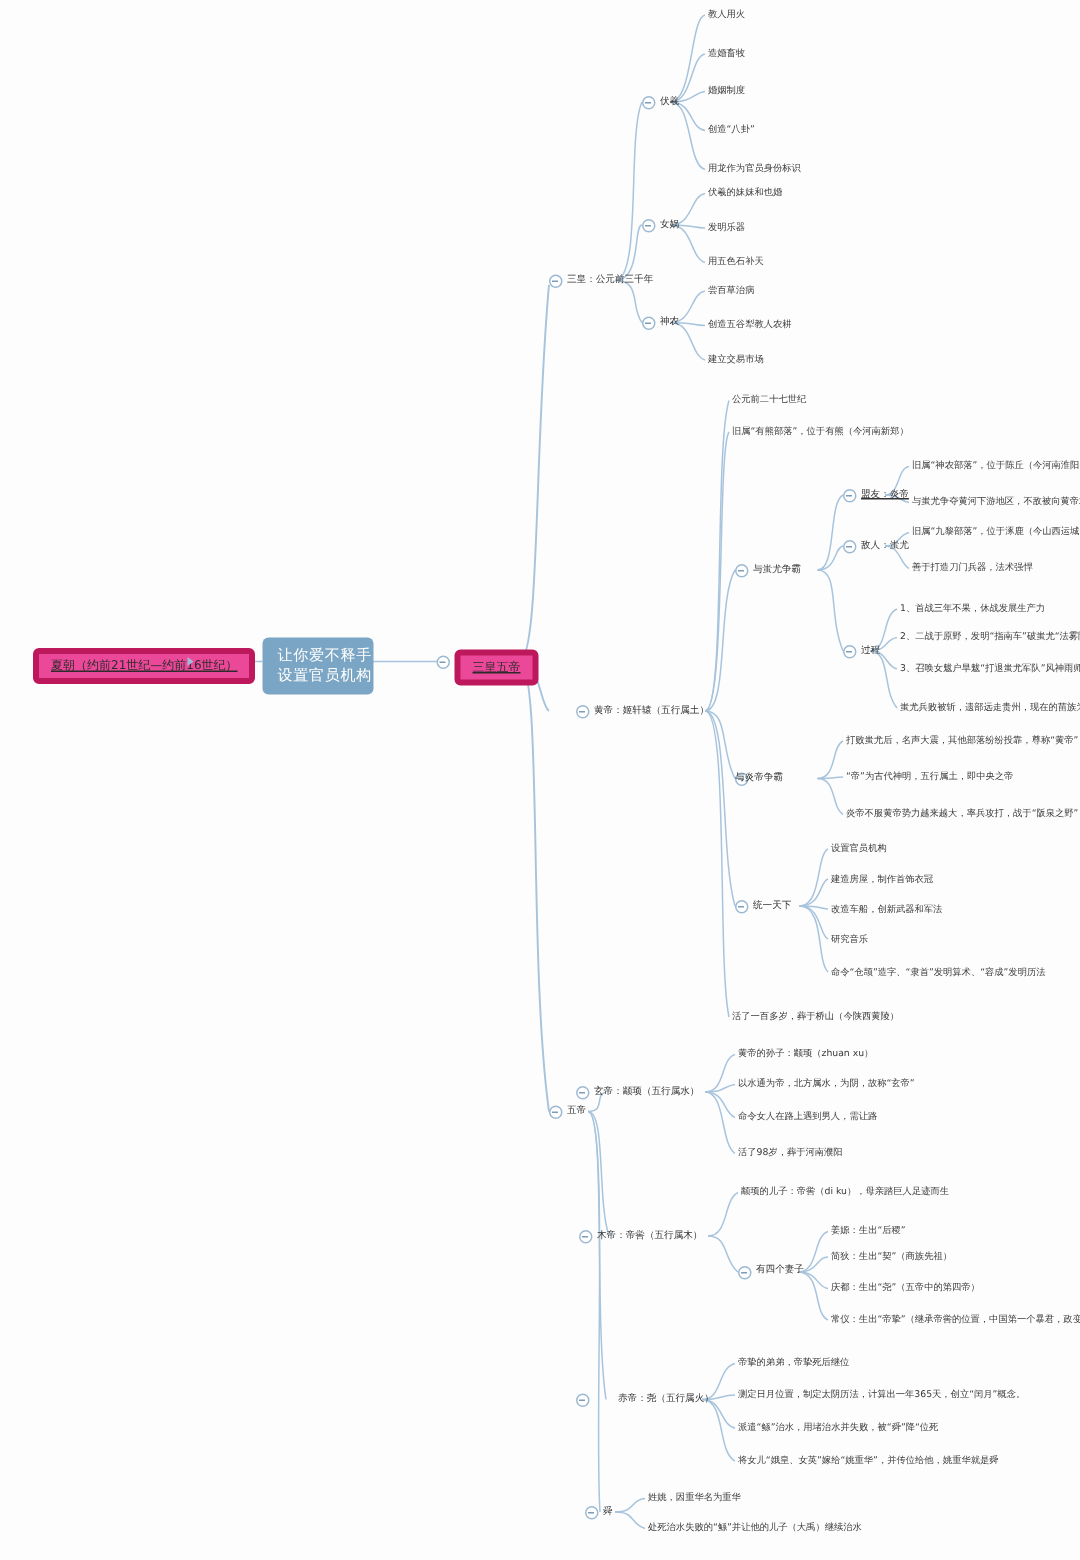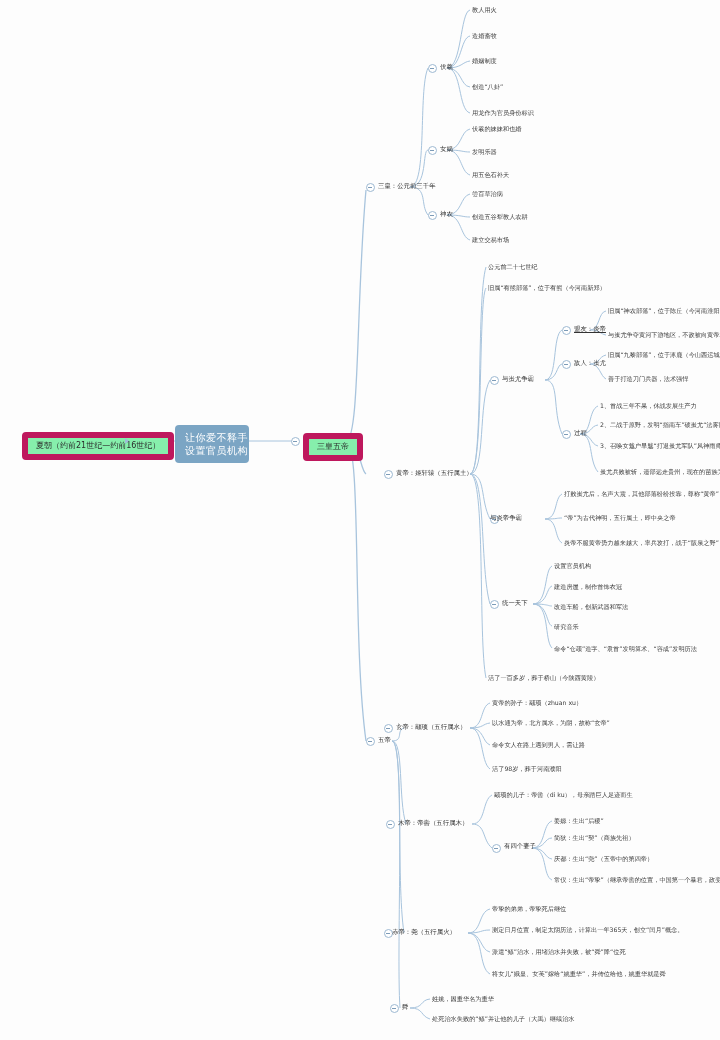--- a/index.html
+++ b/index.html
@@ -24,27 +24,28 @@
     color:#ffffff;
     border-radius:4px;
     text-align:center;
     font-size:10px;
     line-height:13px;
     padding:6px 10px;
     letter-spacing:.5px;
   }
   
   .boxed{
-    background:#86efac;
-    border:6px solid #be185d;
+    background:#ec4899;
+    border:4px solid #be185d;
     border-radius:4px;
     font-size:8px;
     color:#2b2b2b;
     padding:3px 8px;
     line-height:10px;
+    text-decoration:underline;
   }
   
   .leaf{
     font-size:6.2px;
     color:#3a3a3a;
     line-height:8px;
   }
   .mid{
     font-size:6.4px;
     color:#333;
@@ -250,21 +251,21 @@
   <div class="node leaf" style="left:494px;top:791px;">颛顼的儿子：帝喾（di ku），母亲踏巨人足迹而生</div>
 
   <div class="toggle" style="left:492px;top:844px;"></div>
   <div class="node mid" style="left:504px;top:843px;font-family:Liberation Mono, monospace;">有四个妻子</div>
   <div class="node leaf" style="left:554px;top:817px;">姜嫄：生出“后稷”</div>
   <div class="node leaf" style="left:554px;top:834px;">简狄：生出“契”（商族先祖）</div>
   <div class="node leaf" style="left:554px;top:855px;">庆都：生出“尧”（五帝中的第四帝）</div>
   <div class="node leaf" style="left:554px;top:876px;">常仪：生出“帝挚”（继承帝喾的位置，中国第一个暴君，政变被杀）</div>
 
   <div class="toggle" style="left:384px;top:929px;"></div>
-  <div class="node mid" style="left:392px;top:928px;text-align:right;">赤帝：尧（五行属火）</div>
+  <div class="node mid" style="left:412px;top:928px;text-align:right;">赤帝：尧（五行属火）</div>
   <div class="node leaf" style="left:492px;top:905px;">帝挚的弟弟，帝挚死后继位</div>
   <div class="node leaf" style="left:492px;top:926px;">测定日月位置，制定太阴历法，计算出一年365天，创立“闰月”概念。</div>
   <div class="node leaf" style="left:492px;top:948px;">派遣“鲧”治水，用堵治水并失败，被“舜”降“位死</div>
   <div class="node leaf" style="left:492px;top:970px;">将女儿“娥皇、女英”嫁给“姚重华”，并传位给他，姚重华就是舜</div>
 
   <div class="toggle" style="left:390px;top:1004px;"></div>
   <div class="node mid" style="left:402px;top:1003px;">舜</div>
   <div class="node leaf" style="left:432px;top:995px;">姓姚，因重华名为重华</div>
   <div class="node leaf" style="left:432px;top:1015px;">处死治水失败的“鲧”并让他的儿子（大禹）继续治水</div>
 </div>

